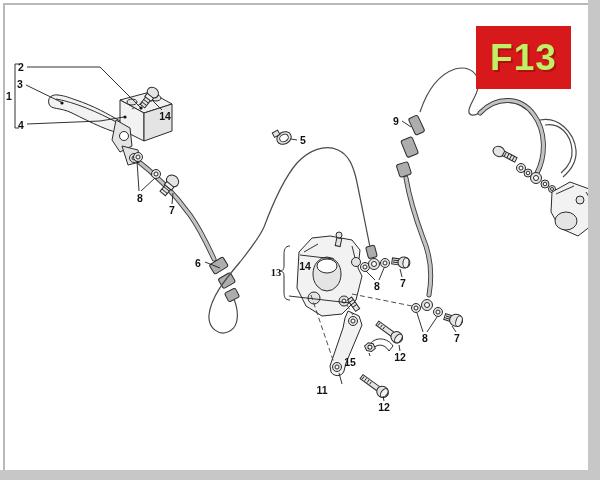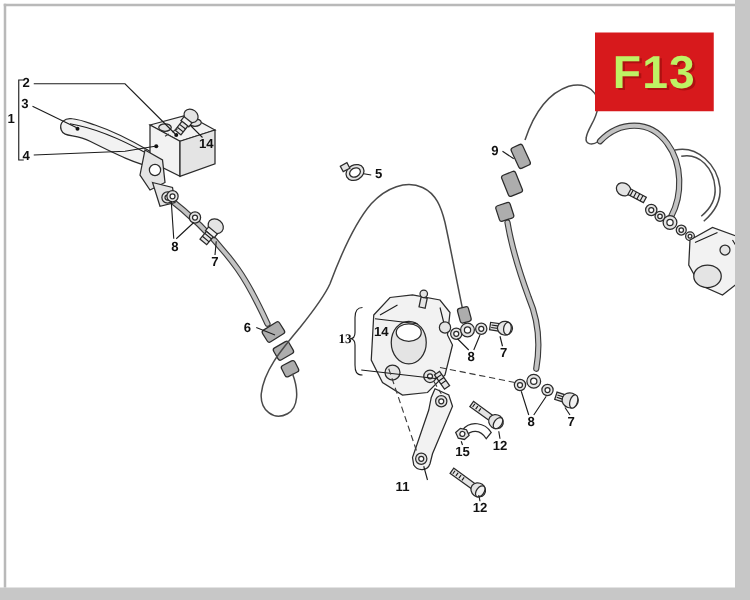--- a/index.html
+++ b/index.html
@@ -265,17 +265,17 @@
     <div class="callout" style="left: 172px; top: 210px;">7</div>
     <div class="callout" style="left: 198px; top: 263px;">6</div>
     <div class="callout" style="left: 303px; top: 140px;">5</div>
     <div class="callout" style="left: 396px; top: 121px;">9</div>
     <div class="callout" style="left: 293px; top: 266px; margin-left: 12px;">14</div>
     <div class="callout" style="left: 276px; top: 273px; font-family: Liberation Serif, serif;">13</div>
     <div class="callout" style="left: 377px; top: 286px;">8</div>
     <div class="callout" style="left: 403px; top: 283px;">7</div>
     <div class="callout" style="left: 425px; top: 338px;">8</div>
     <div class="callout" style="left: 457px; top: 338px;">7</div>
-    <div class="callout" style="left: 370px; top: 362px; text-align: center;">15</div>
+    <div class="callout" style="left: 350px; top: 362px; text-align: center;">15</div>
     <div class="callout" style="left: 400px; top: 357px;">12</div>
     <div class="callout" style="left: 322px; top: 390px; text-align: right;">11</div>
     <div class="callout" style="left: 384px; top: 407px;">12</div>
   </div>
 
 </body></html>

